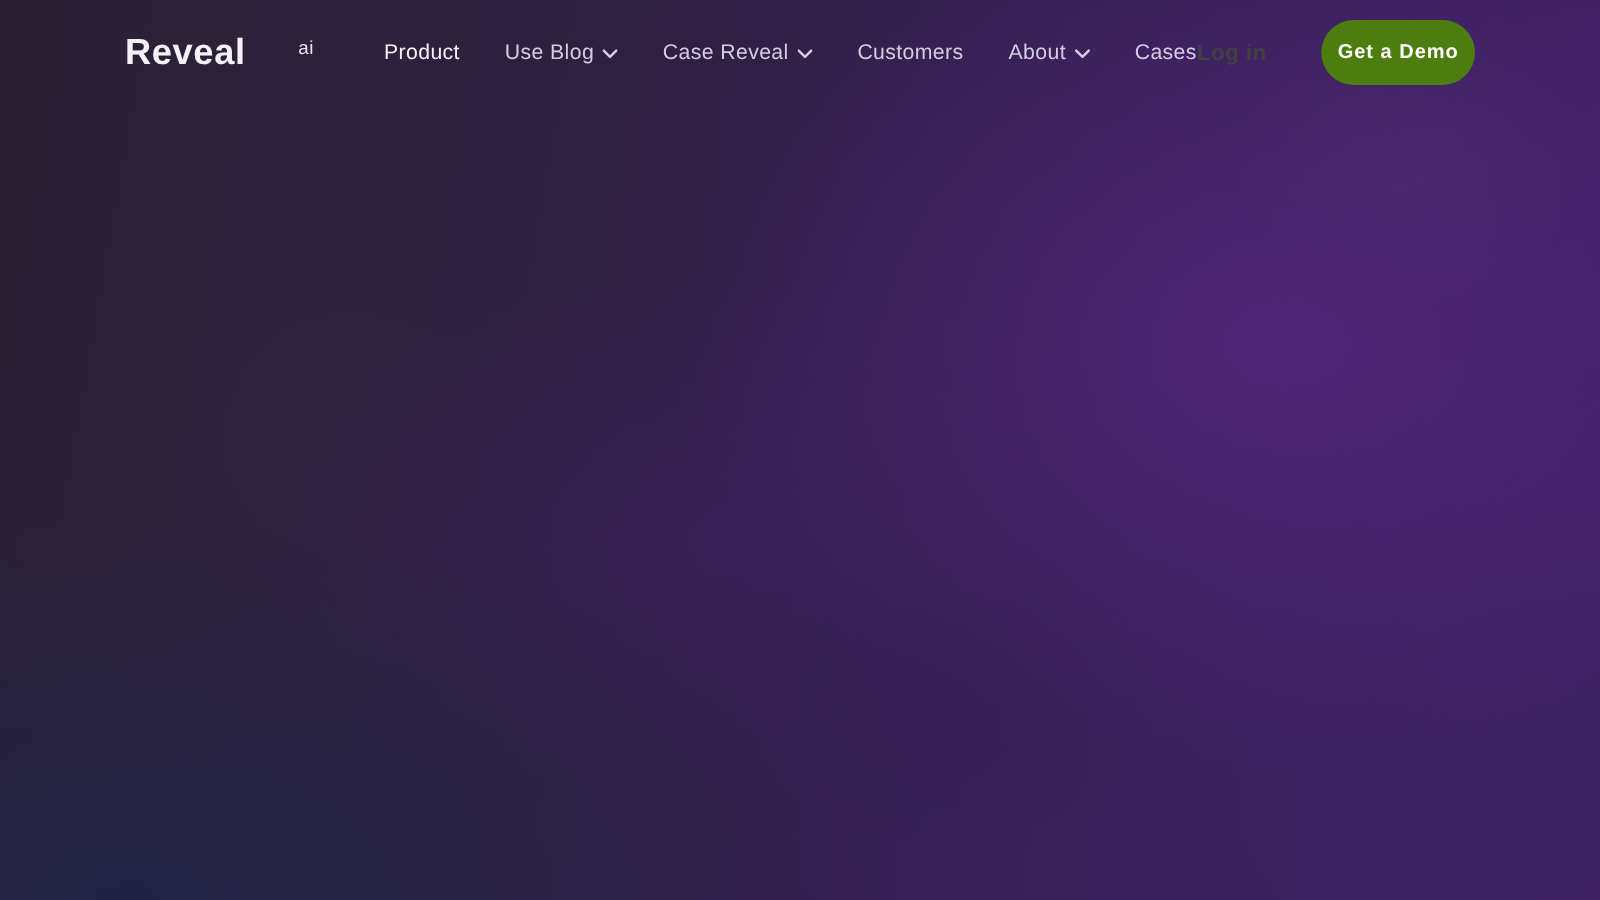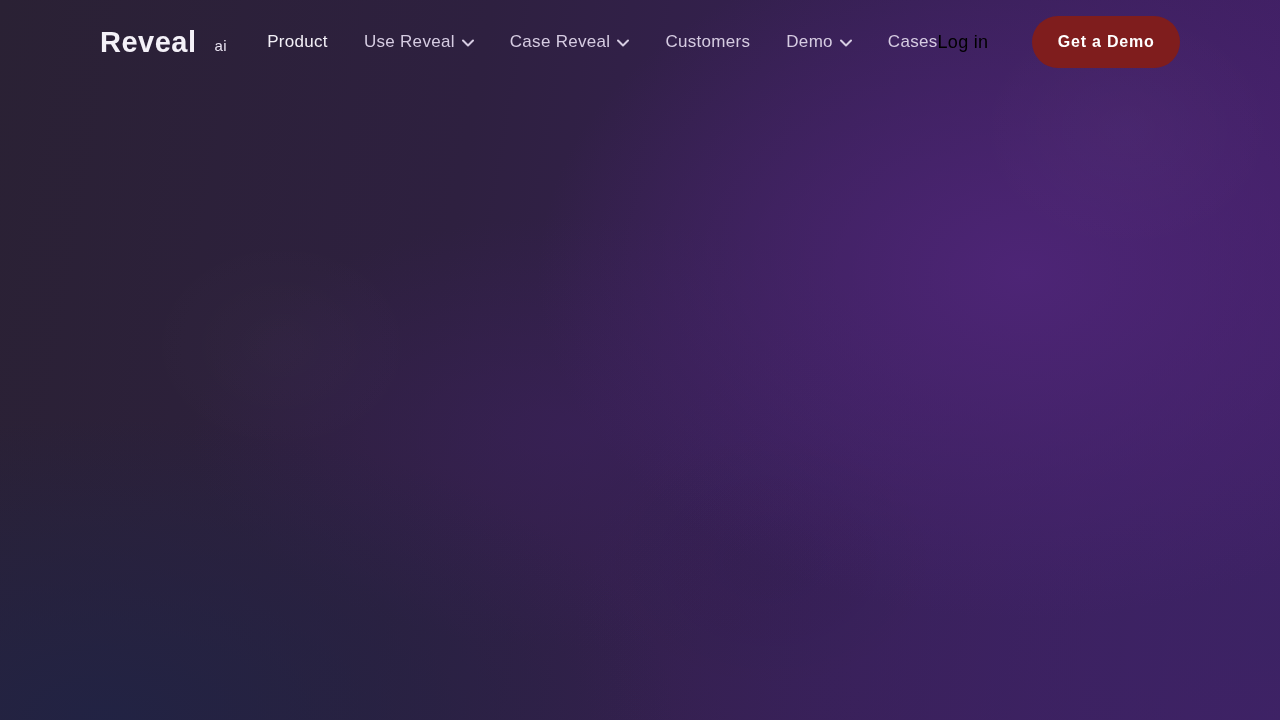--- a/index.html
+++ b/index.html
@@ -36,24 +36,25 @@
     position: relative;
     display: flex;
     align-items: center;
     height: 84px;
     padding: 0 100px;
     z-index: 2;
   }
 
   .logo {
     display: flex;
-    align-items: flex-end;
+    align-items: center;
     cursor: pointer;
     text-decoration: none;
     user-select: none;
+    gap: 24px;
   }
 
   .logo-main {
     color: #f4f1f8;
     font-size: 29px;
     font-weight: 700;
     letter-spacing: 0.5px;
     line-height: 1;
   }
 
@@ -64,21 +65,21 @@
     line-height: 1;
     margin-left: 18px;
     position: relative;
     top: -4px;
     letter-spacing: 0.5px;
   }
 
   .nav {
     display: flex;
     align-items: center;
-    margin-left: 40px;
+    margin-left: 56px;
     gap: 36px;
   }
 
   .nav-item {
     display: flex;
     align-items: center;
     gap: 7px;
     color: #d6cce2;
     font-size: 17px;
     letter-spacing: 0.3px;
@@ -91,34 +92,35 @@
   .chevron {
     display: inline-flex;
     align-items: center;
     margin-top: 2px;
     color: #d6cce2;
   }
 
   .spacer { flex: 1; }
 
   .login {
-    color: #000000;
+    color: #404040;
     font-size: 18px;
     letter-spacing: 0.3px;
     cursor: pointer;
     margin-right: 44px;
     white-space: nowrap;
+    font-weight: bold;
   }
 
   .demo-btn {
     width: 160px;
     height: 52px;
     border: none;
     border-radius: 26px;
-    background: #7f1d1d;
+    background: #4d7c0f;
     color: #ffffff;
     font-family: "Liberation Sans", sans-serif;
     font-size: 16px;
     font-weight: 700;
     letter-spacing: 0.8px;
     cursor: pointer;
     display: flex;
     align-items: center;
     justify-content: center;
   }
@@ -135,21 +137,21 @@
     <span class="logo-sup">ai</span>
   </a>
 
   <nav class="nav">
 
     <div class="nav-item">
       <span>Product</span>
     </div>
 
     <div class="nav-item">
-      <span>Use Reveal</span>
+      <span>Use Blog</span>
       <span class="chevron">
         <svg width="12" height="8" viewBox="0 0 12 8">
             <path d="M1 1.5L6 6.5L11 1.5" stroke="currentColor" stroke-width="2" fill="none" stroke-linecap="round" stroke-linejoin="round"></path>
           </svg>
       </span>
     </div>
 
     <div class="nav-item">
       <span>Case Reveal</span>
       <span class="chevron">
@@ -157,21 +159,21 @@
             <path d="M1 1.5L6 6.5L11 1.5" stroke="currentColor" stroke-width="2" fill="none" stroke-linecap="round" stroke-linejoin="round"></path>
           </svg>
       </span>
     </div>
 
     <div class="nav-item">
       <span>Customers</span>
     </div>
 
     <div class="nav-item">
-      <span>Demo</span>
+      <span>About</span>
       <span class="chevron">
         <svg width="12" height="8" viewBox="0 0 12 8">
             <path d="M1 1.5L6 6.5L11 1.5" stroke="currentColor" stroke-width="2" fill="none" stroke-linecap="round" stroke-linejoin="round"></path>
           </svg>
       </span>
     </div>
 
     <div class="nav-item">
       <span>Cases</span>
     </div>

